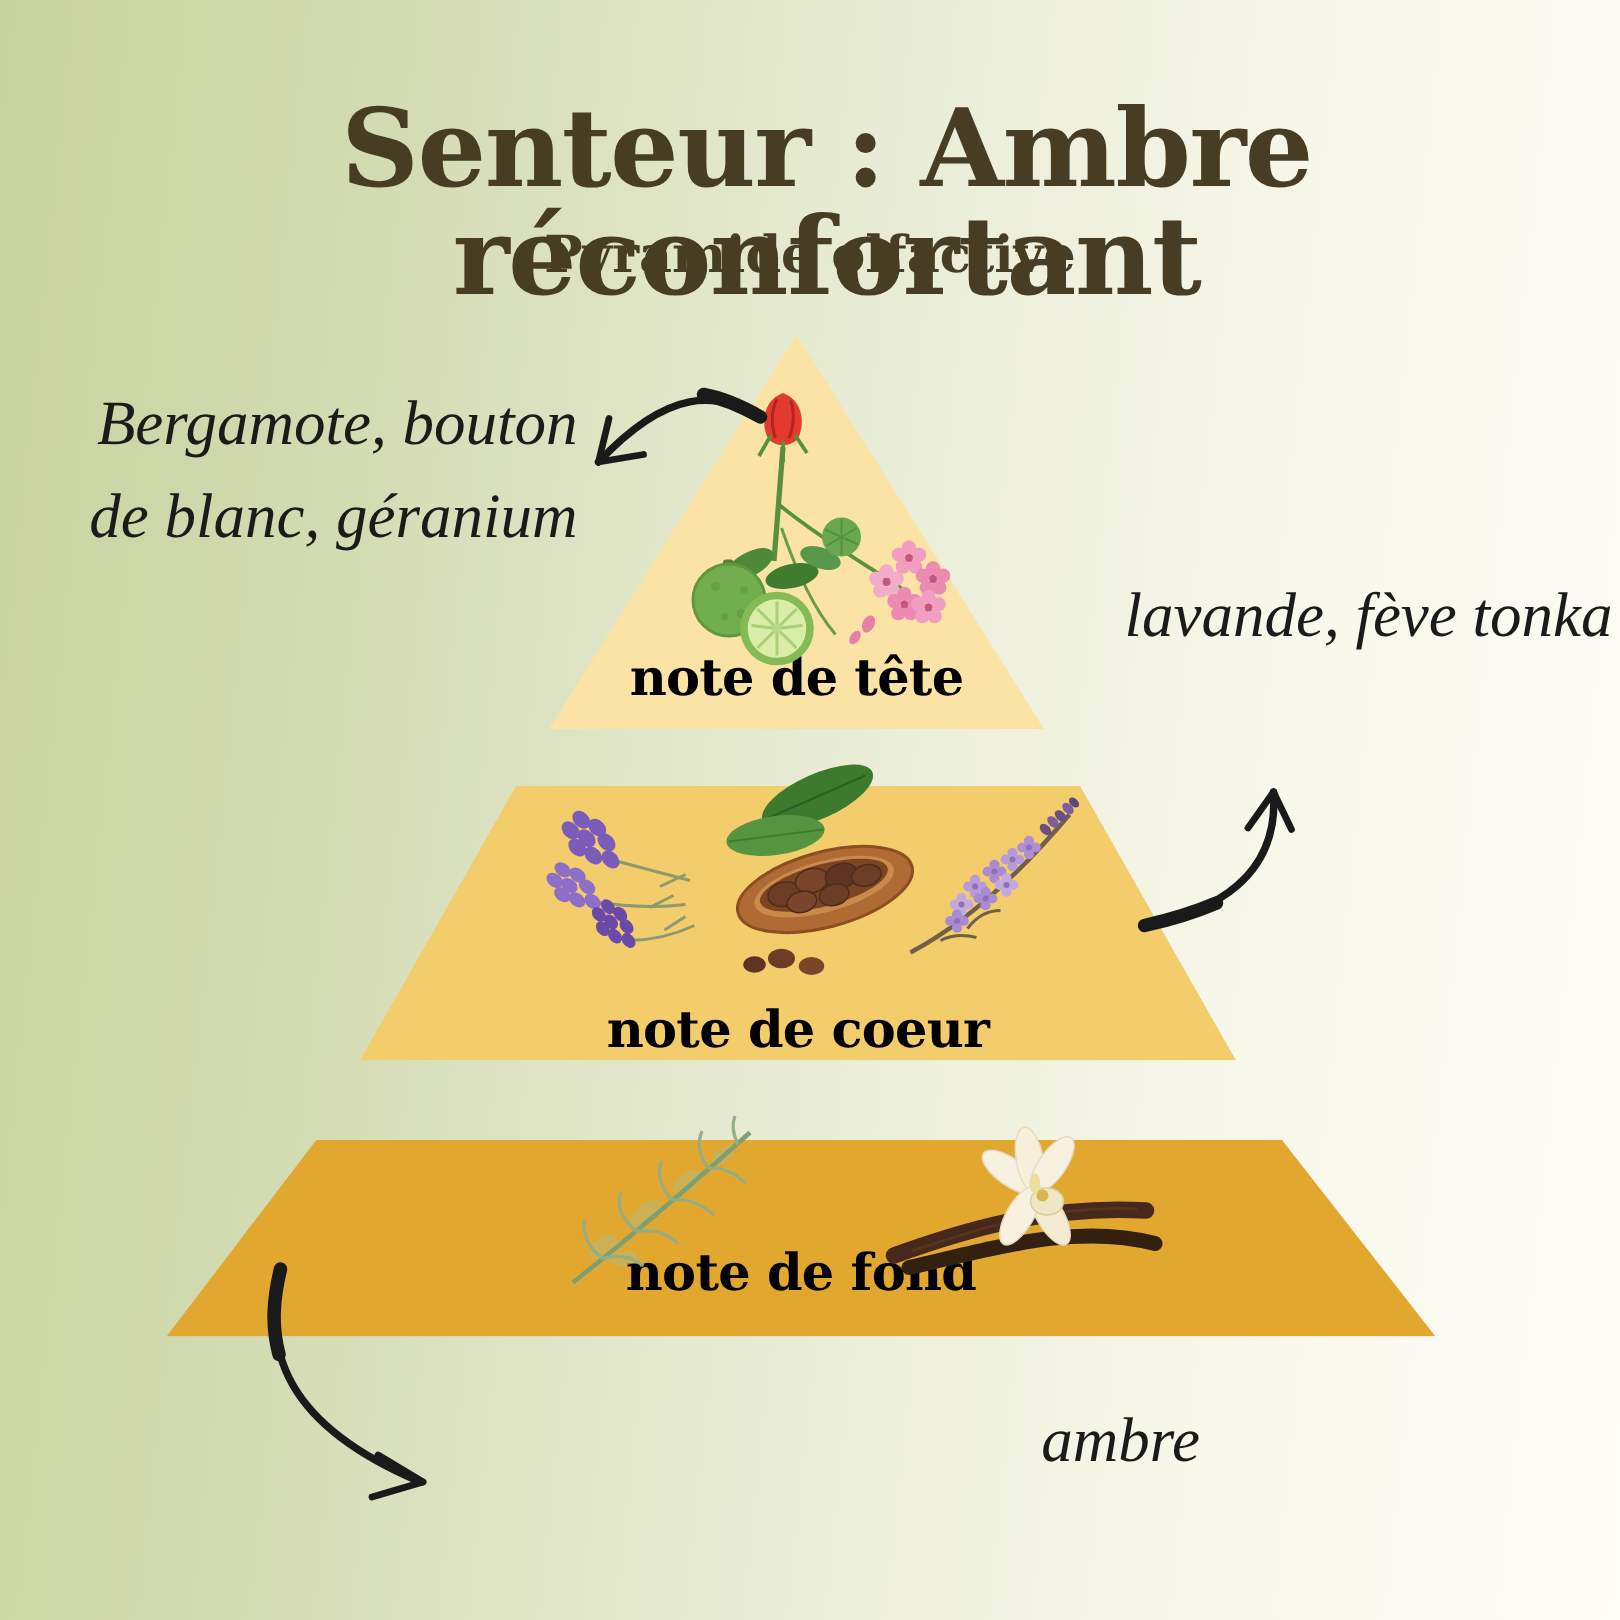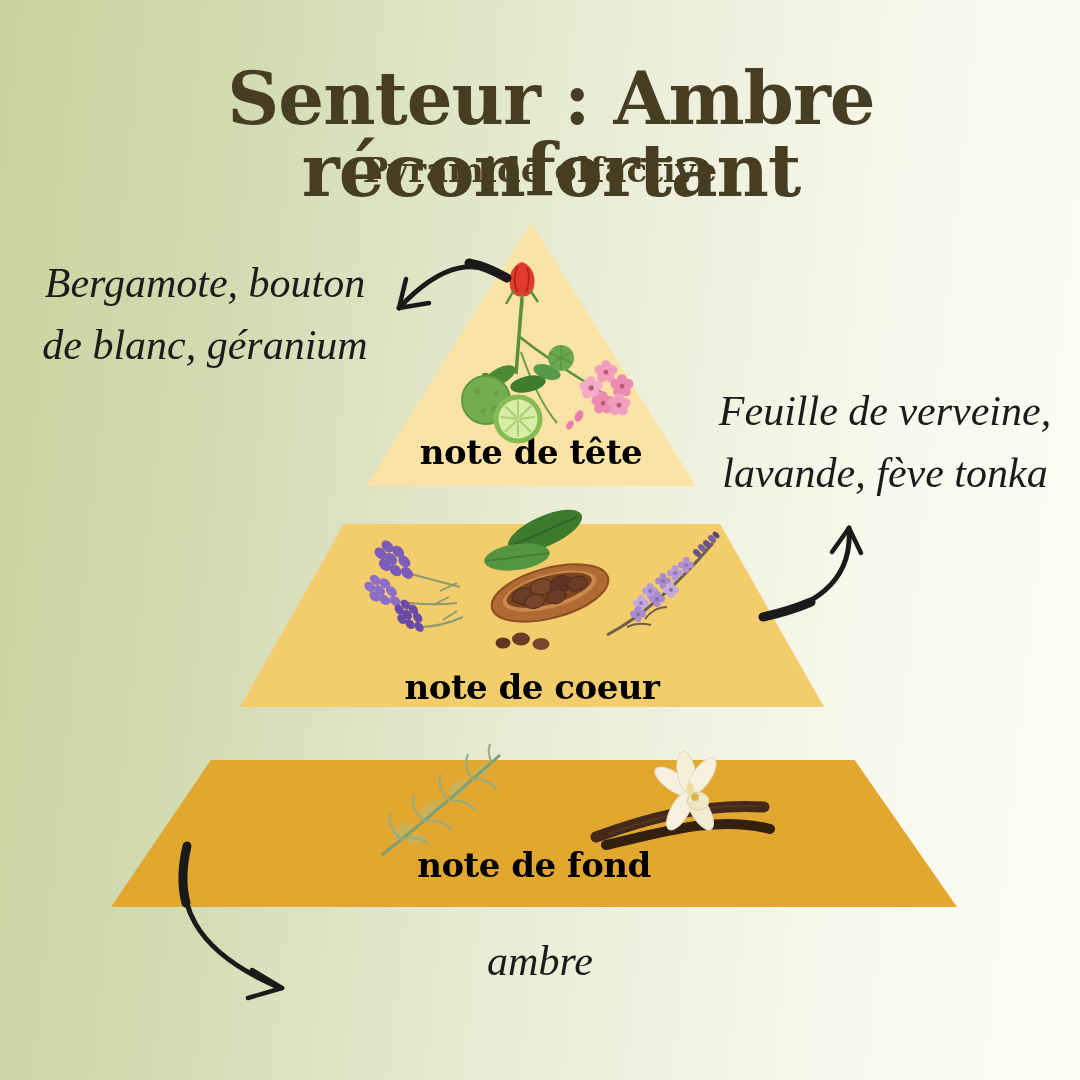--- a/index.html
+++ b/index.html
@@ -12,35 +12,35 @@
     position:absolute;top:52px;left:0;width:100%;margin:11px;text-align:center;
     font-size:72px;font-weight:700;line-height:1.0;letter-spacing:-1px;color:#473d23;
   }
   .subtitle{
     position:absolute;top:150px;left:0;width:100%;text-align:center;
     font-size:34px;font-weight:700;color:#473d23;
   }
   .level{position:absolute;}
   .level-head{left:366px;top:223px;width:330px;height:263px;background:#fae3a4;clip-path:polygon(50% 0,100% 100%,0 100%);}
   .level-heart{left:240px;top:524px;width:584px;height:183px;background:#f3cc6b;clip-path:polygon(17.8% 0,82.2% 0,100% 100%,0 100%);}
-  .level-base{left:111px;top:740px;width:846px;height:147px;background:#e2a72f;clip-path:polygon(11.8% 0,87.9% 0,100% 100%,0 100%);margin-top:20px;}
+  .level-base{left:111px;top:740px;width:846px;height:131px;background:#e2a72f;clip-path:polygon(11.8% 0,87.9% 0,100% 100%,0 100%);margin-top:20px;}
   .level-label{
     position:absolute;left:0;width:100%;text-align:center;
     font-weight:700;font-size:34px;letter-spacing:-0.5px;color:#000000;
   }
   .level-head .level-label{bottom:14px;}
   .level-heart .level-label{bottom:0;}
   .level-base .level-label{bottom:22px;}
   .illus{position:absolute;overflow:visible;}
   .illus-head{left:430px;top:252px;width:230px;height:195px;}
   .illus-heart{left:345px;top:527px;width:380px;height:128px;}
   .illus-base{left:368px;top:745px;width:410px;height:118px;}
   .arrows{position:absolute;left:0;top:0;width:1080px;height:1080px;pointer-events:none;overflow:visible;}
   .note{
-    position:absolute;text-align:center;
+    position:absolute;text-align:right;
     font-family:"Liberation Serif",serif;font-style:italic;
     font-size:42px;line-height:62px;color:#1b1b1b;
   }
   .note-head{left:25px;top:252px;width:360px;}
   .note-heart{left:695px;top:380px;width:380px;}
   .note-base{left:280px;top:930px;width:520px;}
 </style>
 </head>
 <body>
 
@@ -246,20 +246,19 @@
       <path d="M282 988 L 252 970" stroke-width="4.5"></path>
       <path d="M282 988 L 248 998" stroke-width="4.5"></path>
     </g>
   </svg>
 
   <div class="note note-head">
     <div>Bergamote, bouton</div>
     <div>de blanc, géranium</div>
   </div>
   <div class="note note-heart">
-    <div>Feuille de verveine,</div>
     <div>lavande, fève tonka</div>
   </div>
   <div class="note note-base">
     <div>ambre</div>
   </div>
 
 </div>
 
 </body></html>

